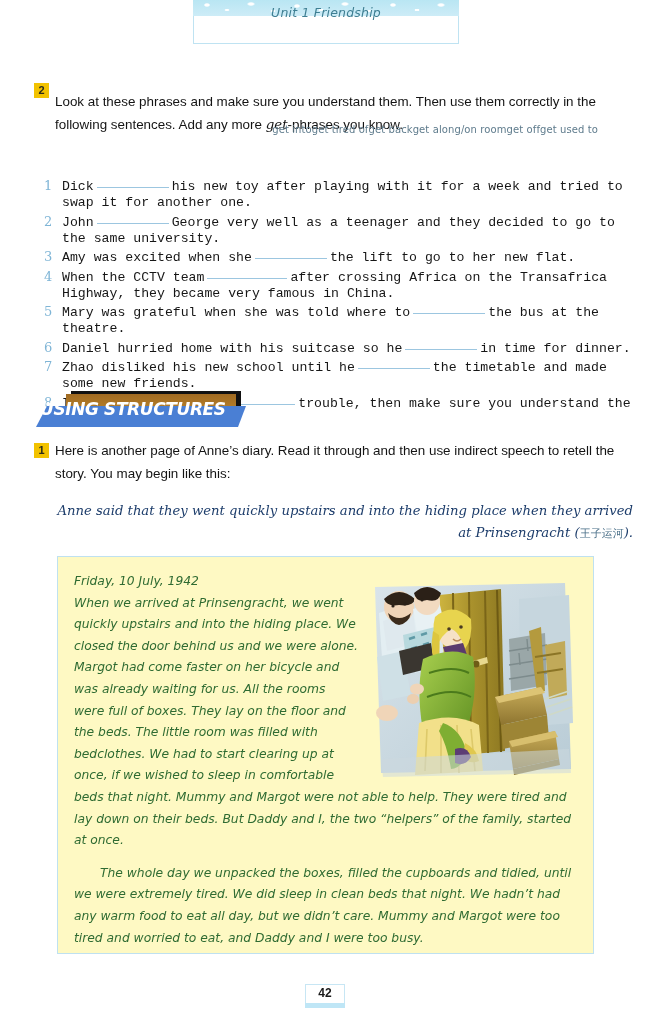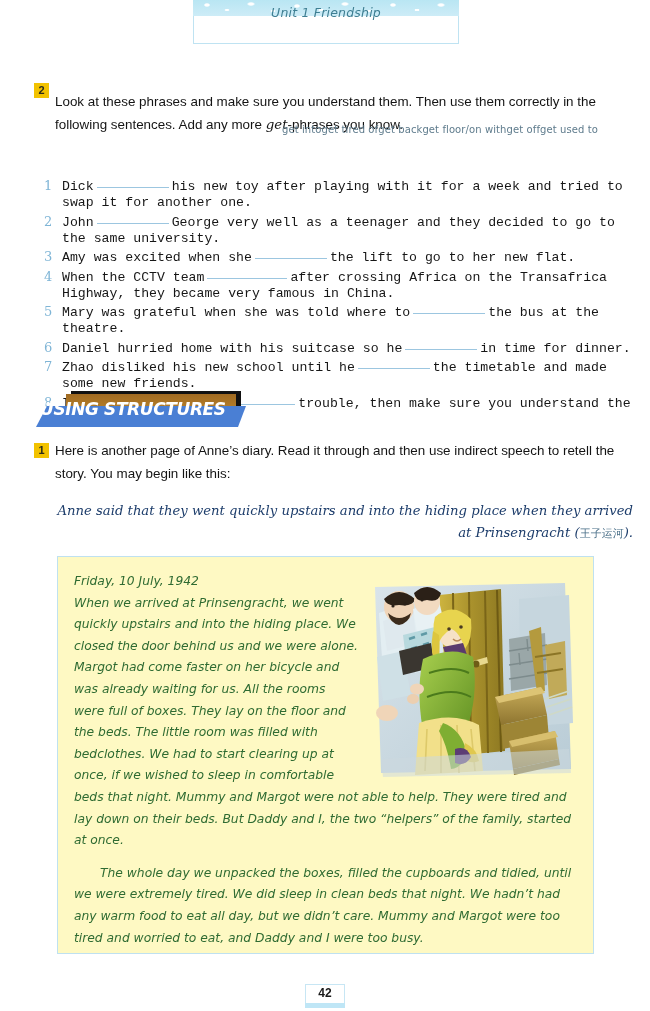--- a/index.html
+++ b/index.html
@@ -250,21 +250,21 @@
     <div class="header-title">Unit 1 Friendship</div>
   </div>
 
   <div class="ex-badge ex2-badge">2</div>
   <div class="instr ex2-instr"><span>Look at these phrases and make sure you understand them. Then use them correctly in the following sentences. Add any more </span><i>get</i><span>-phrases you know.</span></div>
 
   <div class="phrase-bank">
     <span class="phrase">get into</span>
     <span class="phrase">get tired of</span>
     <span class="phrase">get back</span>
-    <span class="phrase">get floor/on with</span>
+    <span class="phrase">get along/on room</span>
     <span class="phrase">get off</span>
     <span class="phrase">get used to</span>
   </div>
 
   <div class="sent-list">
     <div class="sent-row">
       <span class="sent-num">1</span>
       <span class="sent-text"><span>Dick</span><span class="blank"></span><span>his new toy after playing with it for a week and tried to swap it for another one.</span></span>
     </div>
     <div class="sent-row">

